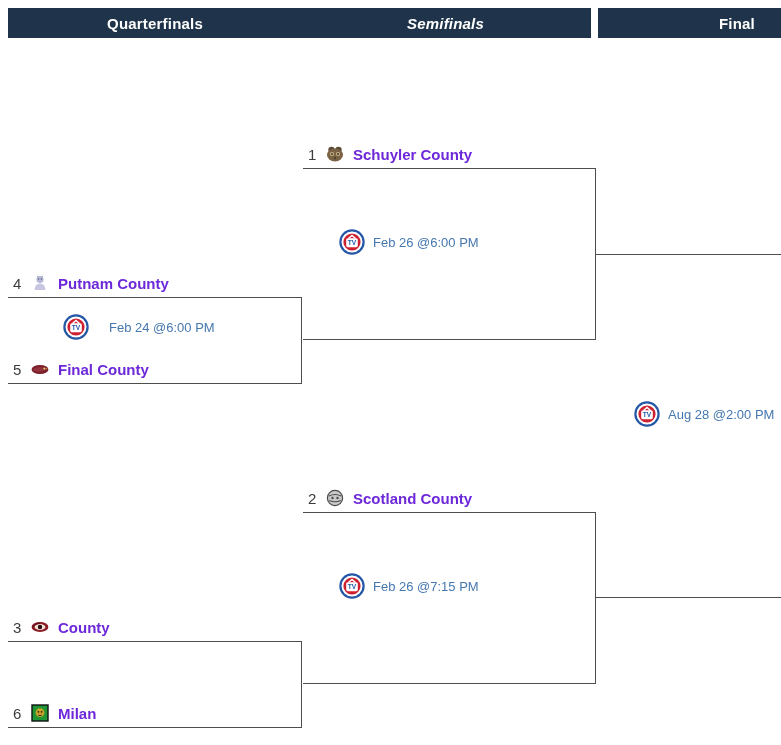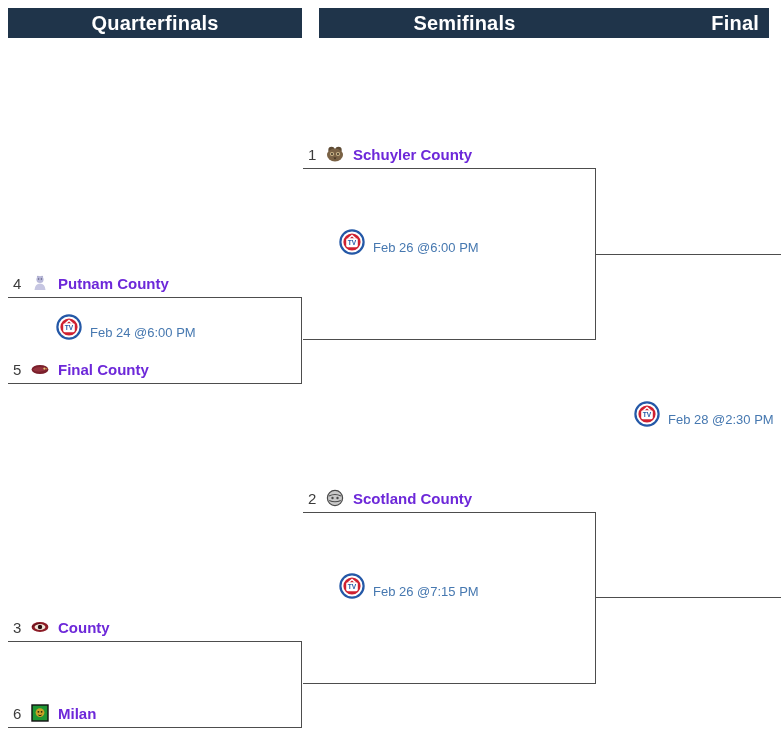--- a/index.html
+++ b/index.html
@@ -7,26 +7,26 @@
   body{
     width:781px;height:745px;position:relative;overflow:hidden;
     font-family:"Liberation Sans","DejaVu Sans",sans-serif;
     -webkit-font-smoothing:antialiased;
   }
   .bracket{position:absolute;inset:0;}
 
   
   .round-header{
     position:absolute;top:8px;height:30px;background:#1f344a;color:#ffffff;
-    font-size:20px;font-weight:bold;display:flex;align-items:center;
+    font-size:15px;font-weight:bold;display:flex;align-items:center;
     justify-content:center;box-sizing:border-box;letter-spacing:.2px;
   }
   #hdr-qf{left:8px;width:294px;}
-  #hdr-sf{left:319px;width:291px;}
-  #hdr-final{left:586px;width:183px;justify-content:flex-end;padding-right:10px;}
+  #hdr-sf{left:300px;width:291px;font-style:italic;}
+  #hdr-final{left:598px;width:183px;justify-content:flex-end;padding-right:26px;}
 
   
   .match-box{
     position:absolute;box-sizing:border-box;
     border:1px solid #4d4d4d;border-left:none;background:transparent;
   }
   #qf1-box{left:8px;top:297px;width:294px;height:87px;}
   #qf2-box{left:8px;top:641px;width:294px;height:87px;}
   #sf1-box{left:303px;top:168px;width:293px;height:172px;}
   #sf2-box{left:303px;top:512px;width:293px;height:172px;}
@@ -46,25 +46,25 @@
   .team-name{color:#6d28d9;font-weight:bold;text-decoration:none;cursor:pointer;}
   #row-schuyler{left:308px;top:144px;}
   #row-putnam{left:13px;top:273px;}
   #row-knox{left:13px;top:359px;}
   #row-scotland{left:308px;top:488px;}
   #row-canton{left:13px;top:617px;}
   #row-milan{left:13px;top:703px;}
 
   
   .game-row{
-    position:absolute;display:flex;align-items:flex-end;height:26px;
+    position:absolute;display:flex;align-items:center;height:26px;
     font-size:13px;color:#4678b0;white-space:nowrap;cursor:pointer;
   }
   .tv-icon{width:26px;height:26px;flex:0 0 auto;margin-right:8px;display:block;}
-  #game-qf1{left:56px;top:314px;}
+  #game-qf1{left:63px;top:314px;gap:12px;}
   #game-sf1{left:339px;top:229px;}
   #game-final{left:634px;top:401px;}
   #game-sf2{left:339px;top:573px;}
   #game-qf2{left:45px;top:658px;}
 </style>
 </head>
 <body>
 
 <div class="bracket">
 
@@ -176,21 +176,21 @@
   </div>
 
   <div class="game-row" id="game-final">
     <svg class="tv-icon" viewBox="0 0 26 26">
       <circle cx="13" cy="13" r="11.6" fill="#ffffff" stroke="#2458a7" stroke-width="2.2"></circle>
       <circle cx="13" cy="13" r="8.6" fill="#cf2030"></circle>
       <path d="M9.5 9.5 L13 6.5 L16.5 9.5" stroke="#ffffff" stroke-width="1.6" fill="none"></path>
       <rect x="7.2" y="9.2" width="11.6" height="9" rx="1.6" fill="#ffffff"></rect>
       <text x="13" y="16.4" font-size="6.6" font-weight="bold" fill="#2458a7" text-anchor="middle" font-family="Liberation Sans, sans-serif">TV</text>
     </svg>
-    <span>Feb 28 @2:30 PM</span>
+    <span>Aug 28 @2:00 PM</span>
   </div>
 
   <div class="game-row" id="game-sf2">
     <svg class="tv-icon" viewBox="0 0 26 26">
       <circle cx="13" cy="13" r="11.6" fill="#ffffff" stroke="#2458a7" stroke-width="2.2"></circle>
       <circle cx="13" cy="13" r="8.6" fill="#cf2030"></circle>
       <path d="M9.5 9.5 L13 6.5 L16.5 9.5" stroke="#ffffff" stroke-width="1.6" fill="none"></path>
       <rect x="7.2" y="9.2" width="11.6" height="9" rx="1.6" fill="#ffffff"></rect>
       <text x="13" y="16.4" font-size="6.6" font-weight="bold" fill="#2458a7" text-anchor="middle" font-family="Liberation Sans, sans-serif">TV</text>
     </svg>

